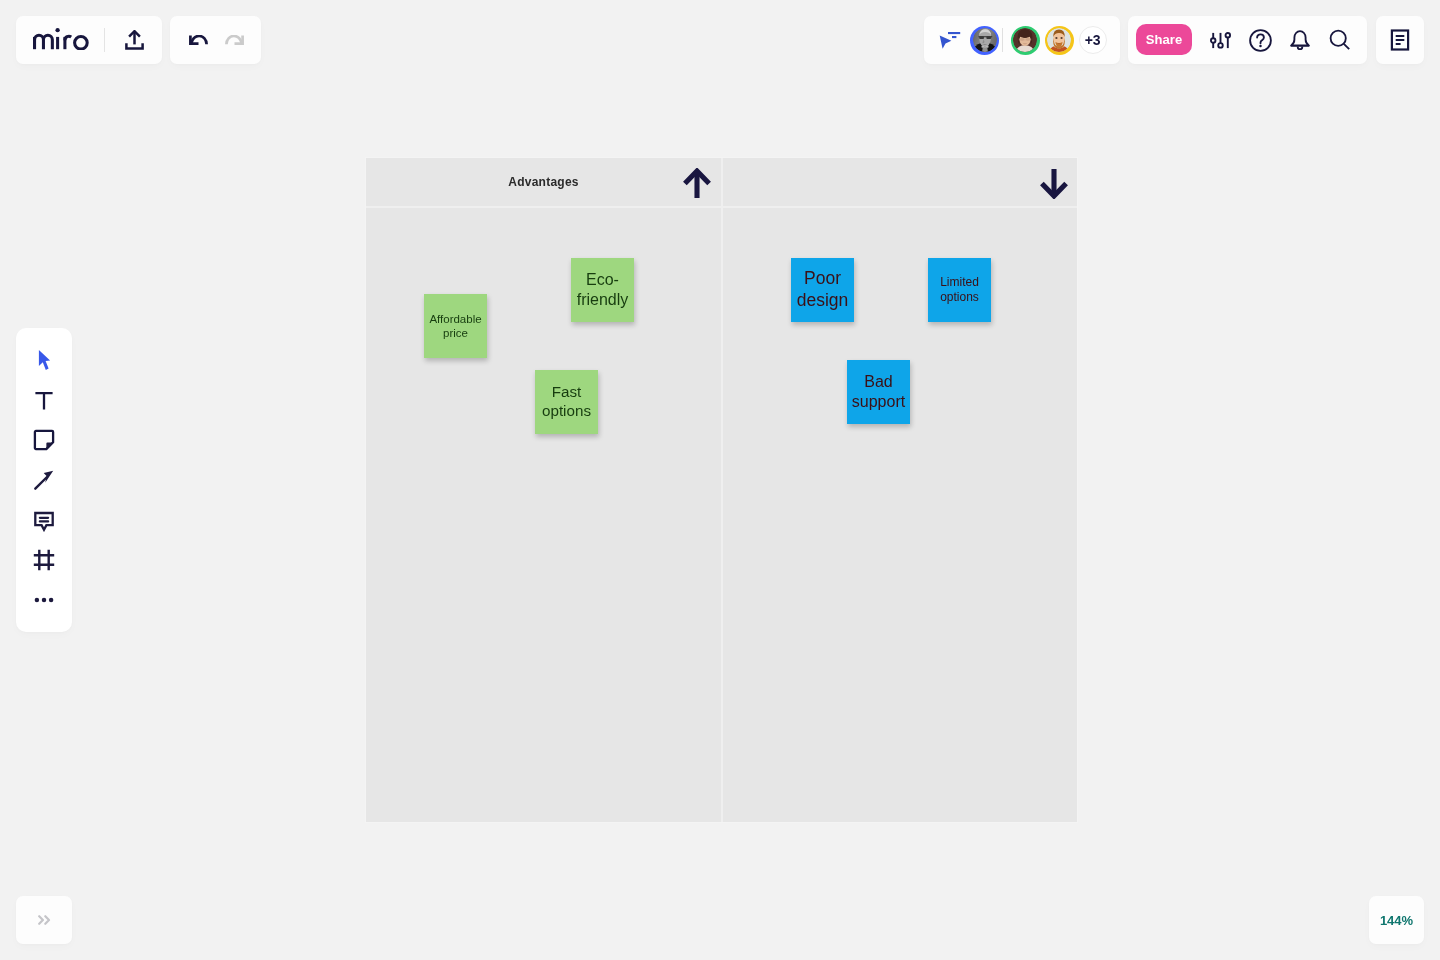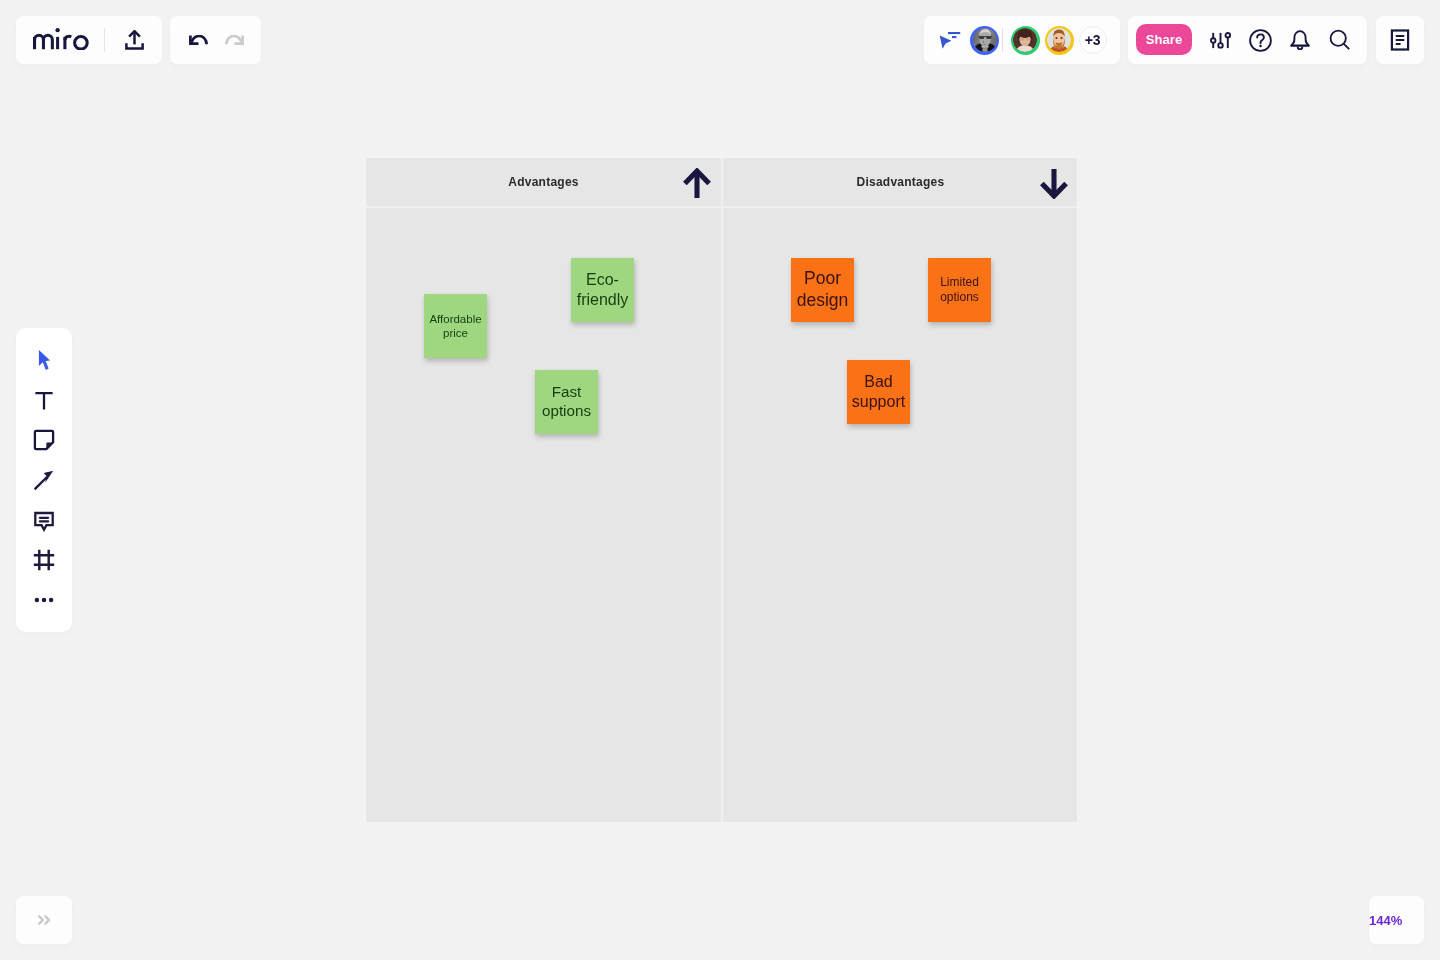--- a/index.html
+++ b/index.html
@@ -34,21 +34,21 @@
   .col-arrow.right { left:674px; }
 
   
   .note {
     position:absolute; display:flex; align-items:center; justify-content:center;
     text-align:center; line-height:1.24;
     box-shadow: 1px 3px 5px rgba(0,0,0,0.22);
     padding: 2px 3px;
   }
   .note.green { background:#9ed77f; color:#173d0f; }
-  .note.red   { background:#f97316; color:#3b1016;align-items:center; }
+  .note.red   { background:#0ea5e9; color:#3b1016;align-items:center; }
 
   
   .panel { position:absolute; background:#fdfdfd; border-radius:7px; box-shadow:0 3px 9px rgba(0,0,0,0.02), 0 1px 3px rgba(0,0,0,0.015); }
   #logo-panel { left:16px; top:16px; width:146px; height:48px; }
   .miro-logo { position:absolute; left:17px; top:11px; }
   .logo-sep { position:absolute; left:88px; top:12px; width:1px; height:24px; background:#e4e4e4; }
   .icon-btn { display:flex; align-items:center; justify-content:center; cursor:pointer; }
 
   #undo-panel { left:170px; top:16px; width:91px; height:48px; }
 
@@ -60,31 +60,30 @@
   .share-btn { background:#ec4899; color:#fff; font-size:13px; font-weight:700; border-radius:10px; border:none; width:56px; height:31px; padding:0; cursor:pointer; font-family:inherit; letter-spacing:0.1px; }
   .avatar { width:30px; height:30px; border-radius:50%; overflow:hidden; position:relative; }
   .avatar-more { width:28px; height:28px; border-radius:50%; border:1.8px solid #ececec; display:flex; align-items:center; justify-content:center; font-size:14px; font-weight:700; color:#17163d; letter-spacing:-0.3px; background:#fff; }
 
   
   #tool-rail { left:16px; top:328px; width:56px; height:304px; background:#fff; border-radius:10px; display:flex; flex-direction:column; align-items:center; padding-top:12px; }
   .tool { width:40px; height:40px; display:flex; align-items:center; justify-content:center; cursor:pointer; }
 
   
   #expand-panel { left:16px; top:896px; width:56px; height:48px; display:flex; align-items:center; justify-content:center; }
-  #zoom-panel { left:1369px; top:896px; width:55px; height:48px; display:flex; align-items:center; font-size:13px; font-weight:700; color:#6d28d9; }
+  #zoom-panel { left:1369px; top:896px; width:55px; height:48px; display:flex; align-items:center; justify-content:center; font-size:13px; font-weight:700; color:#0f766e; }
 </style>
 </head>
 <body>
 
 <div class="canvas">
 
   <div class="frame">
     <div class="frame-header"></div>
     <div class="col-title left">Advantages</div>
-    <div class="col-title right">Disadvantages</div>
 
     <svg class="col-arrow left" viewBox="0 0 28 31" fill="none">
       <path d="M14 30 L14 3" stroke="#191640" stroke-width="5.1" stroke-linecap="butt"></path>
       <path d="M1.9 15.6 L14 3.0 L26.1 15.6" stroke="#191640" stroke-width="5.1" stroke-linecap="butt" stroke-linejoin="miter" fill="none"></path>
     </svg>
     <svg class="col-arrow right" viewBox="0 0 28 31" fill="none">
       <path d="M14 1 L14 28" stroke="#191640" stroke-width="5.1" stroke-linecap="butt"></path>
       <path d="M1.9 15.4 L14 28.0 L26.1 15.4" stroke="#191640" stroke-width="5.1" stroke-linecap="butt" stroke-linejoin="miter" fill="none"></path>
     </svg>
 

